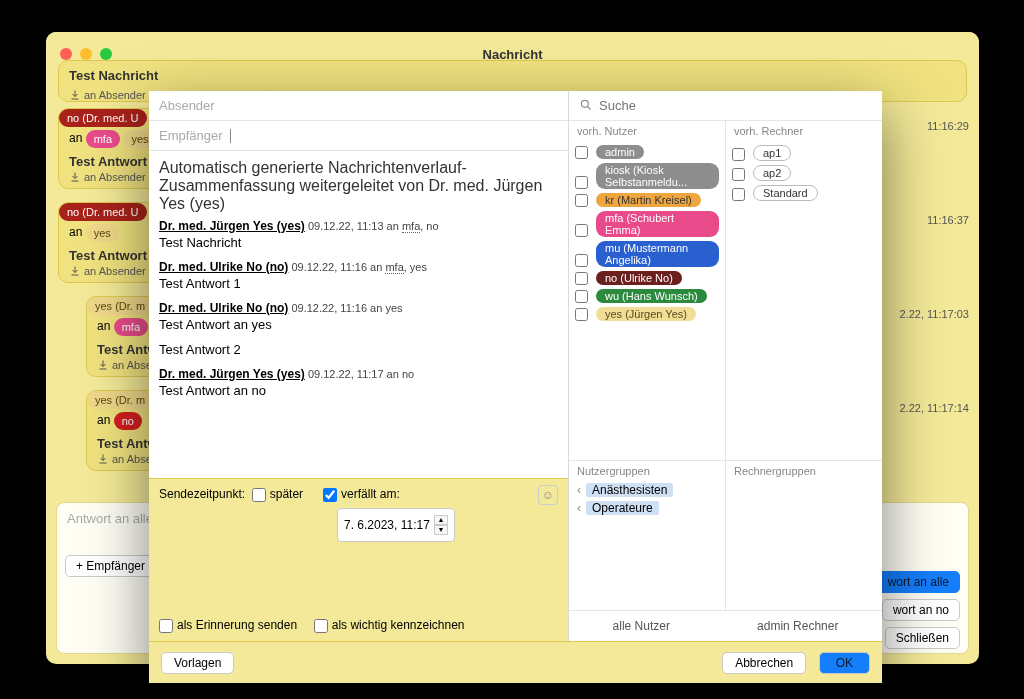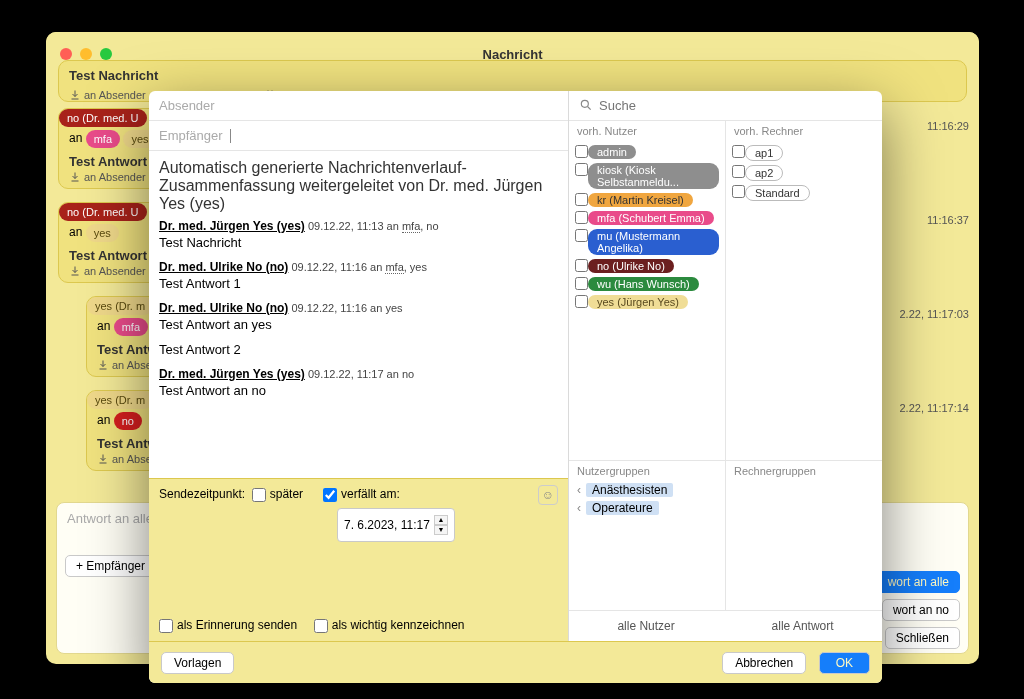--- a/index.html
+++ b/index.html
@@ -18,22 +18,22 @@
 .tb-item{font-size:11px;color:#555;display:flex;gap:3px}
 .tb-icon{width:12px;height:12px;display:inline-block}
 .pill{display:inline-block;padding:1px 8px;border-radius:9px;font-size:11px;color:#fff;line-height:16px;vertical-align:middle}
 .pill.red{background:#a8221a}
 .pill.redbright{background:#d41f1f}
 .pill.pink{background:#e94b8a}
 .pill.yellow{background:#efd88a;color:#5a4a0f}
 .bg-msg-right{position:absolute;right:10px;font-size:11px;color:#555}
 .bottom-area{position:absolute;left:10px;bottom:10px;right:10px;top:470px;background:#fffef5;border-radius:8px;border:1px solid #e2d88f}
 .bottom-btn{position:absolute;border:1px solid #c9c9c9;border-radius:5px;padding:3px 10px;font-size:12px;background:#fff}
-.btn-primary{background:#157efb!important;color:#fef9c3;border-color:#157efb}
-.modal{position:absolute;left:149px;top:91px;width:733px;height:592px;background:#fff;border-radius:6px;box-shadow:0 20px 60px rgba(0,0,0,.5);display:flex;flex-direction:column;overflow:hidden}
+.btn-primary{background:#157efb!important;color:#0f172a;border-color:#157efb}
+.modal{position:absolute;left:149px;top:91px;width:733px;height:592px;background:#fff;border-radius:1px;box-shadow:0 20px 60px rgba(0,0,0,.5);display:flex;flex-direction:column;overflow:hidden}
 .modal-body{display:flex;flex:1;overflow:hidden}
 .modal-left{width:420px;display:flex;flex-direction:column;border-right:1px solid #dadada}
 .modal-right{flex:1;display:flex;flex-direction:column}
 .field-row{border-bottom:1px solid #e5e5e5;padding:7px 10px;font-size:13px;color:#aaa}
 .field-row input{border:none;outline:none;font-size:13px;width:200px}
 .blue-link{color:#000;text-decoration:underline;font-weight:700;font-size:12px;cursor:pointer}
 .msg-content{padding:8px 10px;font-size:13px;color:#000;overflow:auto;flex:1}
 .msg-block{margin-bottom:10px}
 .msg-meta{font-size:11px;color:#444;margin-bottom:2px}
 .msg-text{font-size:13px;margin-bottom:8px}
@@ -45,21 +45,21 @@
 .stepper div{flex:1;font-size:7px;text-align:center;border:1px solid #ccc;background:#f5f5f5;line-height:8px}
 .emoji-btn{position:absolute;right:10px;top:6px;width:20px;height:20px;border:1px solid #ccc;border-radius:4px;display:flex;align-items:center;justify-content:center;font-size:12px;color:#888}
 .search-row{padding:7px 10px;border-bottom:1px solid #e5e5e5;display:flex;align-items:flex-start;gap:6px}
 .search-row input{border:none;outline:none;font-size:13px;color:#aaa;flex:1}
 .mag{width:14px;height:14px;color:#888}
 .columns{display:flex;flex:1;overflow:hidden}
 .col{flex:1;display:flex;flex-direction:column;overflow:hidden}
 .col:first-child{border-right:1px solid #e5e5e5}
 .col-head{font-size:11px;color:#888;padding:4px 8px}
 .col-body{flex:1;overflow:auto;padding:2px 6px}
-.user-row{display:flex;align-items:flex-start;gap:0;padding:2px 0}
+.user-row{display:flex;align-items:flex-end;gap:8px;padding:2px 0}
 .user-row input[type=checkbox]{width:13px;height:13px}
 .tag{padding:1px 9px;border-radius:9px;font-size:11px;color:#fff;display:inline-block}
 .tag.gray{background:#8e8e8e}
 .tag.outline{background:#fff;color:#333;border:1px solid #bbb}
 .tag.orange{background:#f0a63f;color:#333}
 .tag.pink{background:#e94b8a}
 .tag.blue{background:#2a5fd0}
 .tag.darkred{background:#6b1f1f}
 .tag.green{background:#2b8a3e}
 .tag.cream{background:#f0dd96;color:#5a4a1f}
@@ -304,21 +304,21 @@
                 <span class="gname">Operateure</span>
               </div>
             </div>
         </div>
         <div class="col">
           <div class="col-head">Rechnergruppen</div>
         </div>
       </div>
       <div class="right-footer">
         <span>alle Nutzer</span>
-        <span>alle Antwort</span>
+        <span>admin Rechner</span>
       </div>
     </div>
   </div>
   <div class="modal-footer">
     <button class="footer-btn">Vorlagen</button>
     <div>
       <button class="footer-btn">Abbrechen</button>
       <button class="footer-btn btn-primary" style="margin-left:8px;padding:3px 16px">OK</button>
     </div>
   </div>

